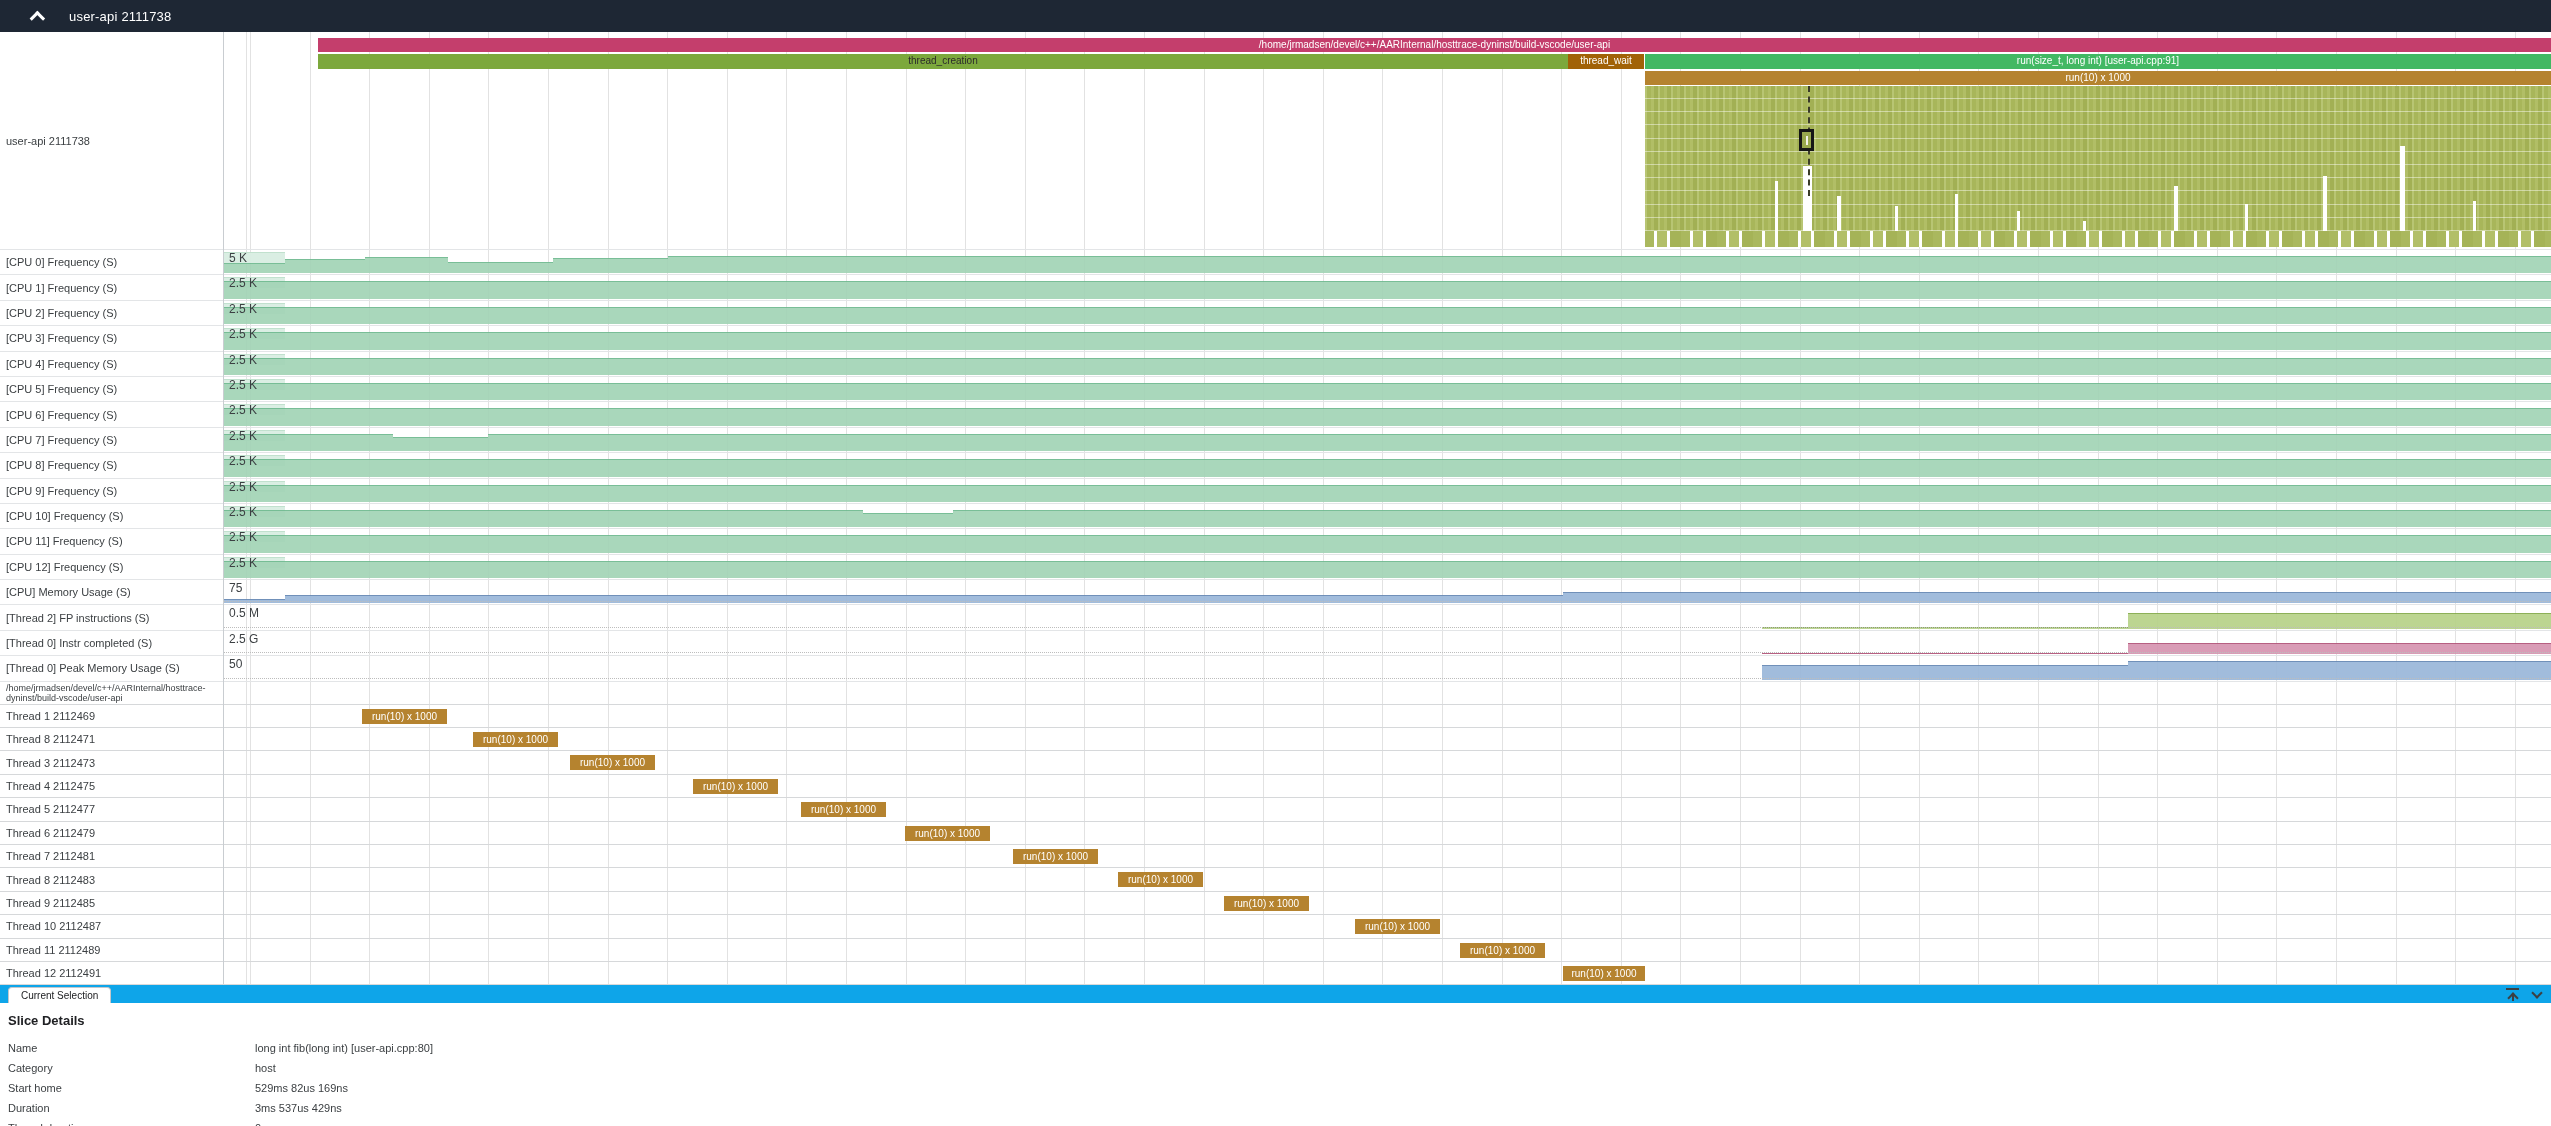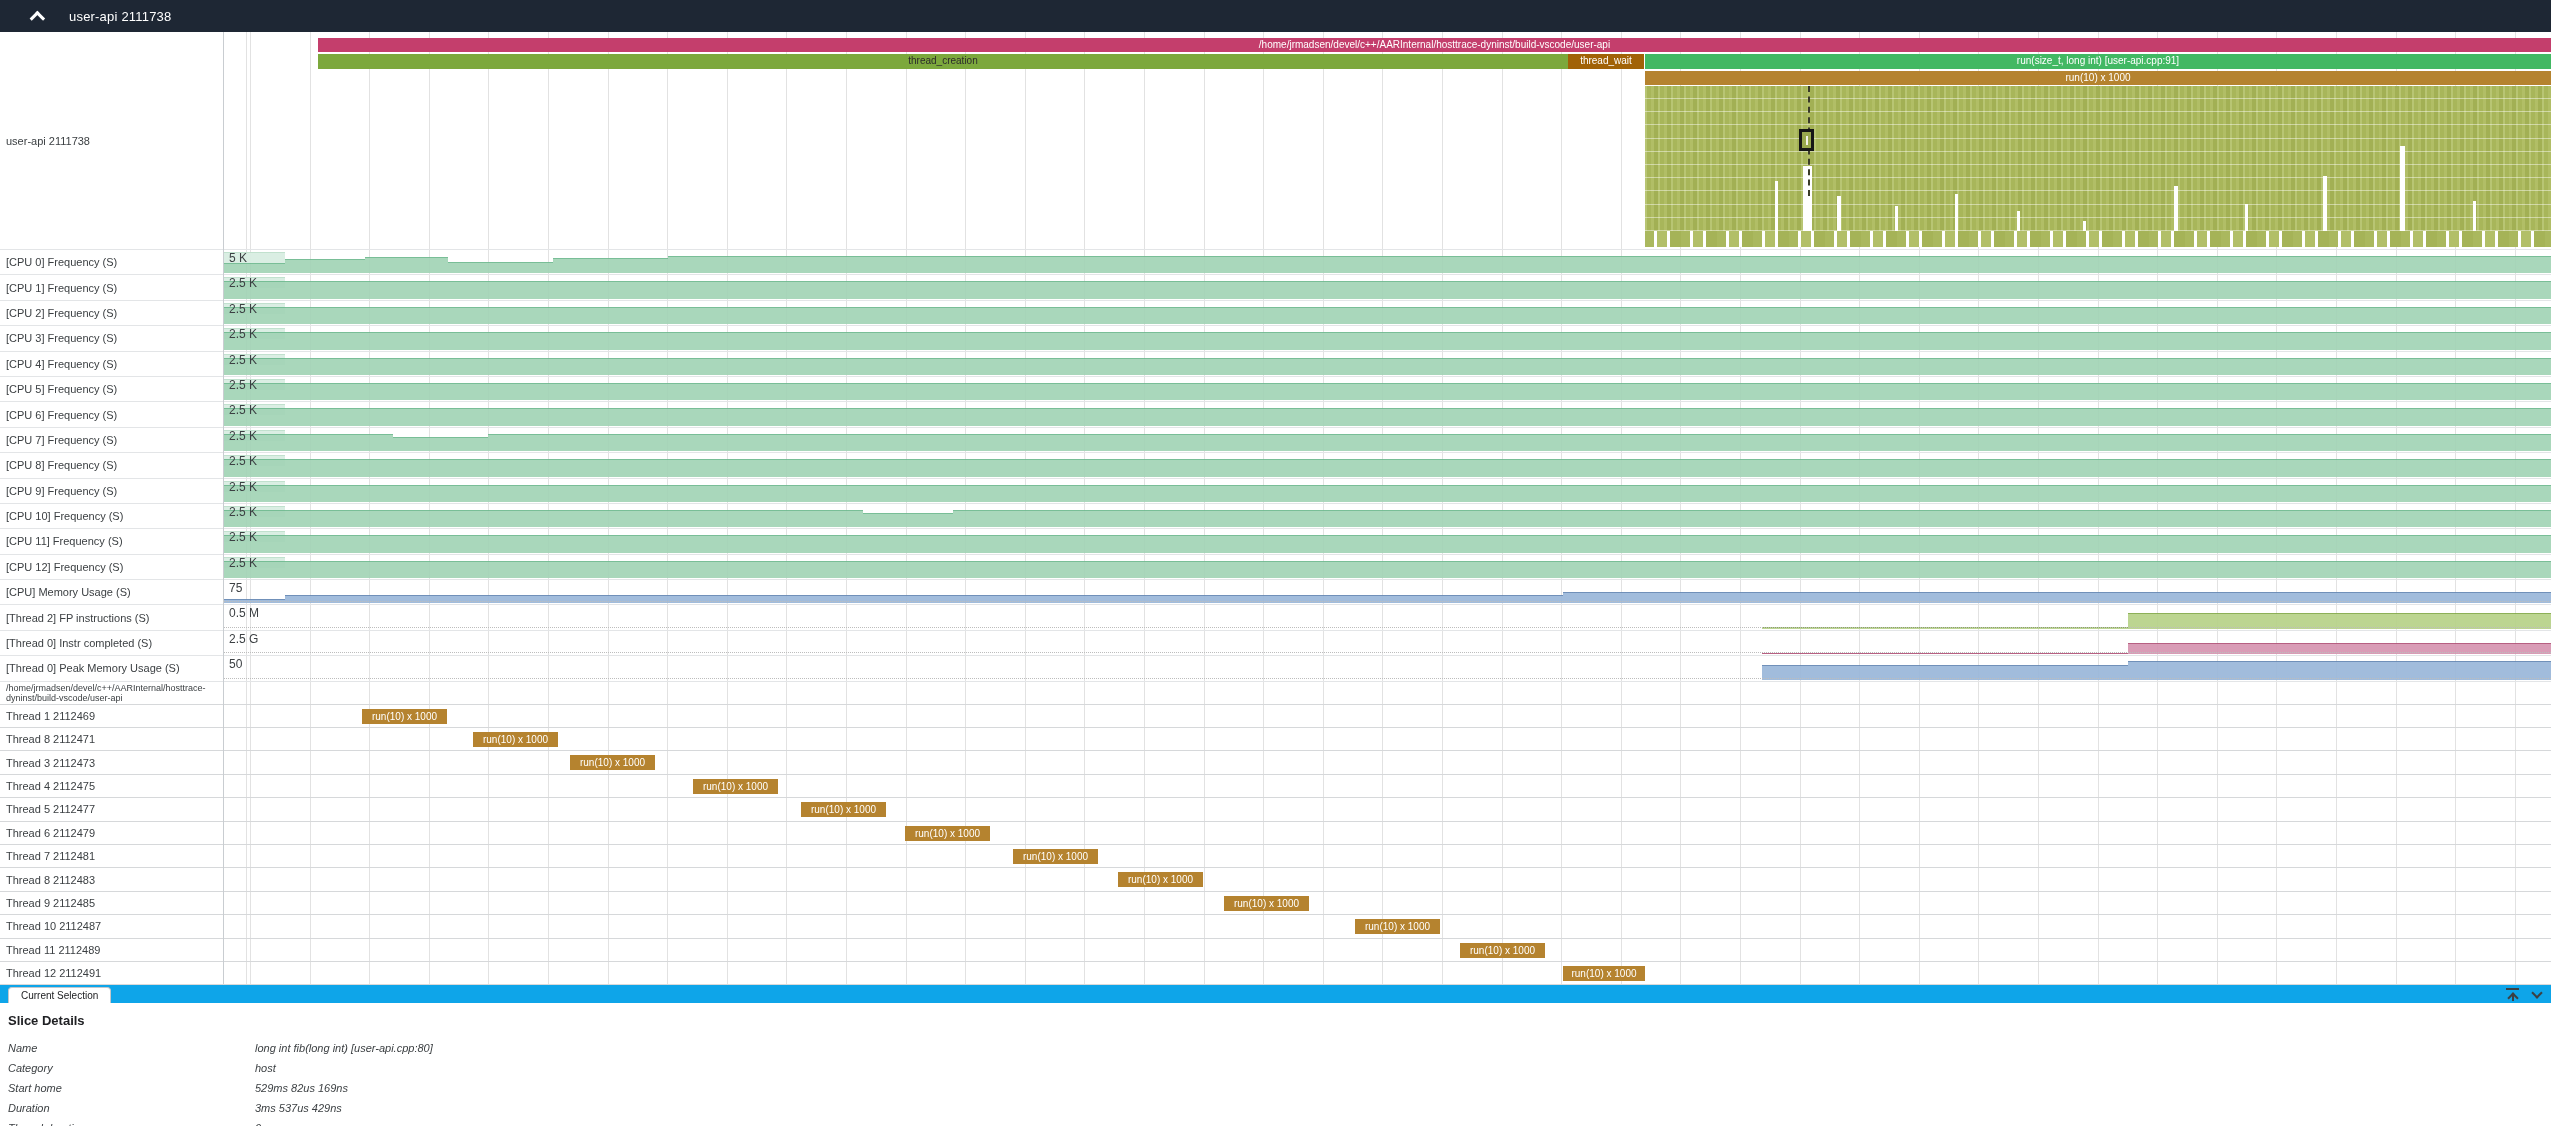--- a/index.html
+++ b/index.html
@@ -69,21 +69,21 @@
              border-radius:4px 4px 0 0; font-size:10px; line-height:15px; color:#202124; }
   #sel-icons { position:absolute; right:10px; top:3px; display:flex; gap:14px; align-items:center; }
   .icon-totop { width:13px; height:13px; border-top:2px solid #3c4043; position:relative; }
   .icon-totop::after { content:""; position:absolute; left:5.5px; top:3px; width:2px; height:8px; background:#3c4043; }
   .icon-totop::before { content:""; position:absolute; left:3px; top:3.5px; width:6px; height:6px;
                         border-left:2px solid #3c4043; border-top:2px solid #3c4043; transform:rotate(45deg); }
   .icon-chevdown { width:8px; height:8px; border-right:2px solid #3c4043; border-bottom:2px solid #3c4043; transform:rotate(45deg); margin-top:-3px; }
 
   #sel-details { background:#fff; padding:10px 0 0 8px; }
   #sel-heading { font-size:13px; font-weight:bold; color:#202124; margin-bottom:10px; }
-  .drow { display:flex; height:20px; align-items:center; font-size:11px;font-style:italic; }
+  .drow { display:flex; height:20px; align-items:center; font-size:11px; }
   .dlabel { width:247px; flex:0 0 247px; color:#3c4043; }
   .dvalue { color:#3c4043; }
 </style>
 </head>
 <body>
 
 <div id="app">
 
   <div id="header">
     <span class="chev-up"></span>

